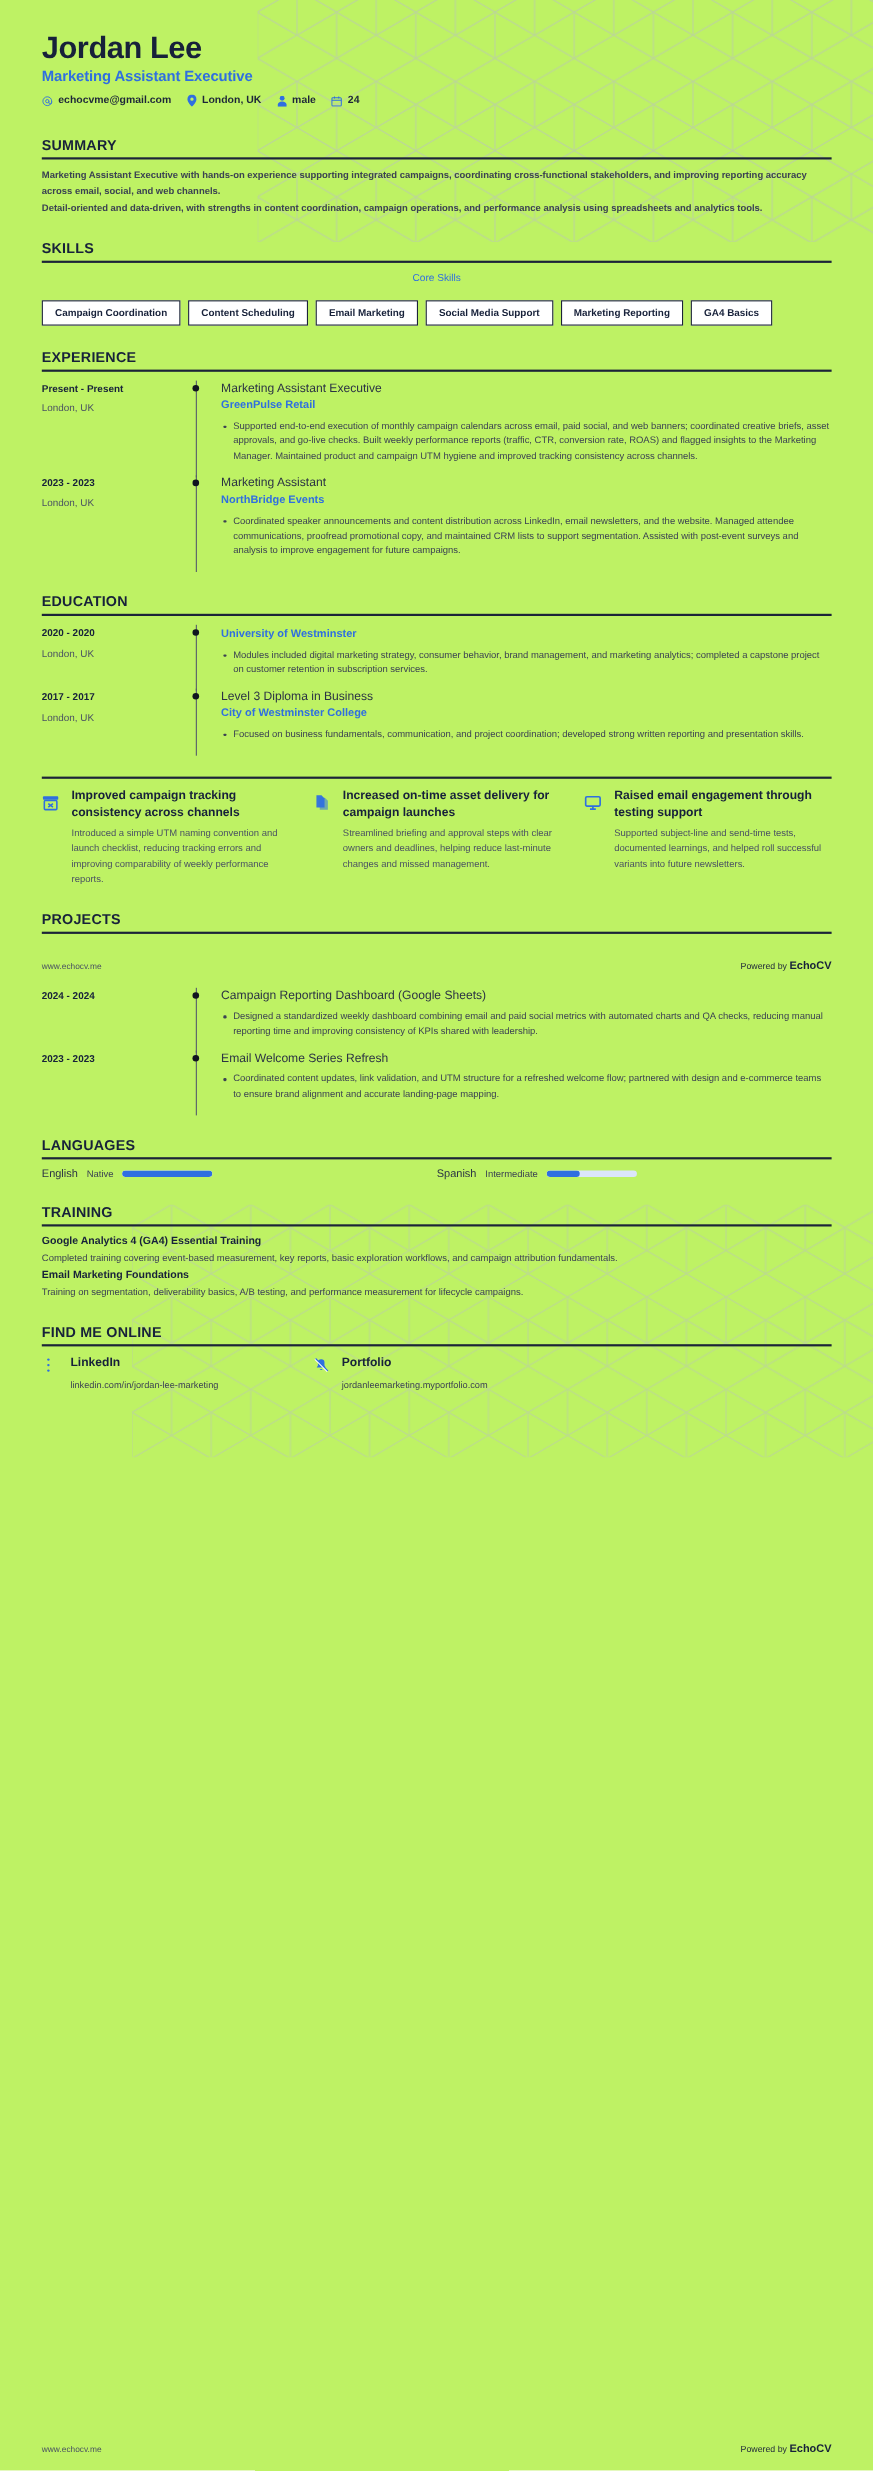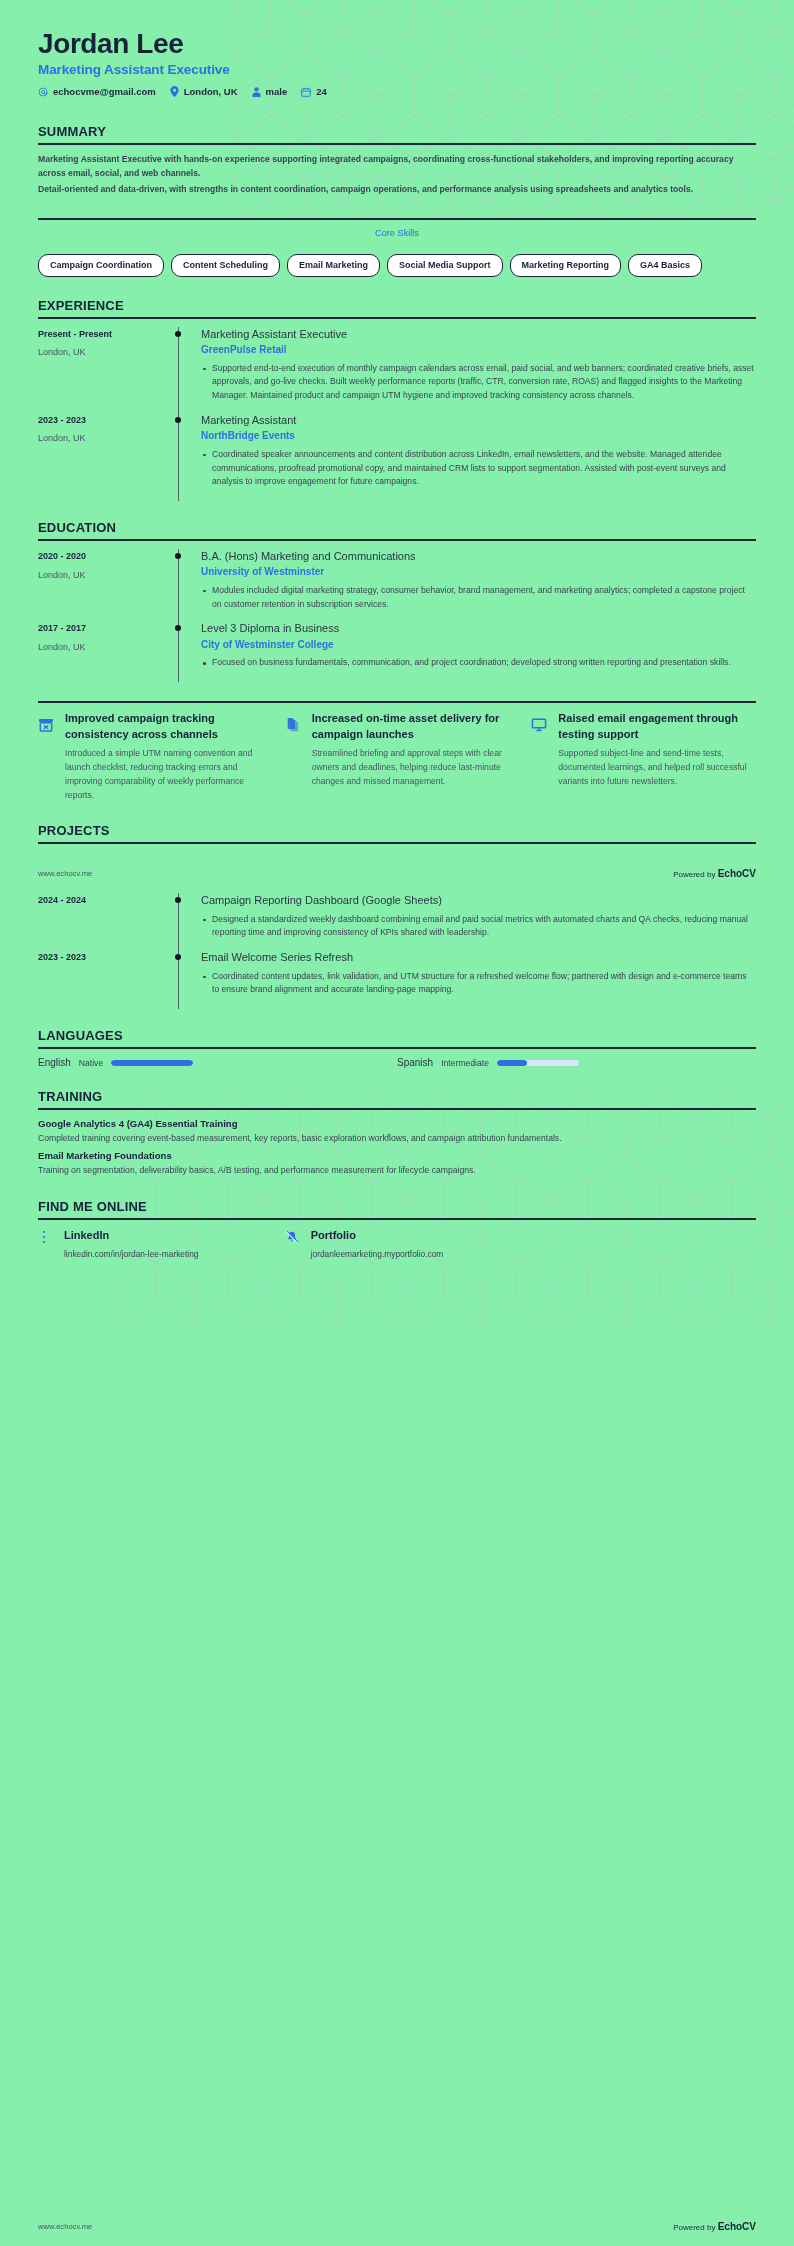--- a/index.html
+++ b/index.html
@@ -8,21 +8,21 @@
     background: #ffffff;
     font-family: "Liberation Sans", sans-serif;
     color: #2e3440;
   }
   body { width: 794px; min-height: 2246px; position: relative; }
 
   .page {
     position: relative;
     width: 794px;
     min-height: 2246px;
-    background: #86efac;
+    background: #bef264;
     overflow: hidden;
   }
 
   
   .pattern {
     position: absolute;
     pointer-events: none;
     opacity: .55;
     z-index: 0;
   }
@@ -97,21 +97,21 @@
   
   .skill-group-label {
     font-size: 9.2px;
     color: #2f6fe0;
     margin-bottom: 16px;
     text-align: center;
   }
   .chips { display: flex; flex-wrap: wrap; gap: 7px; }
   .chip {
     border: 1px solid #1c2438;
-    border-radius: 10px;
+    border-radius: 0;
     padding: 5px 11px;
     font-size: 9px;
     font-weight: 700;
     color: #17213a;
     background: #fff;
     line-height: 1.2;
   }
 
   
   .entry {
@@ -390,20 +390,21 @@
   </div>
 
   <div class="content section">
     <div class="sec-title">SUMMARY</div>
     <div class="sec-rule"></div>
     <p class="summary-p">Marketing Assistant Executive with hands-on experience supporting integrated campaigns, coordinating cross-functional stakeholders, and improving reporting accuracy across email, social, and web channels.</p>
     <p class="summary-p">Detail-oriented and data-driven, with strengths in content coordination, campaign operations, and performance analysis using spreadsheets and analytics tools.</p>
   </div>
 
   <div class="content section">
+    <div class="sec-title">SKILLS</div>
     <div class="sec-rule"></div>
     <div class="skill-group-label">Core Skills</div>
     <div class="chips">
       <span class="chip">Campaign Coordination</span>
       <span class="chip">Content Scheduling</span>
       <span class="chip">Email Marketing</span>
       <span class="chip">Social Media Support</span>
       <span class="chip">Marketing Reporting</span>
       <span class="chip">GA4 Basics</span>
     </div>
@@ -457,21 +458,20 @@
     <div class="entry">
       <div class="entry-left">
         <div class="entry-date">2020 - 2020</div>
         <div class="entry-loc">London, UK</div>
       </div>
       <div class="entry-rail">
         <span class="line"></span>
         <span class="dot"></span>
       </div>
       <div class="entry-body">
-        <div class="entry-role">B.A. (Hons) Marketing and Communications</div>
         <div class="entry-org">University of Westminster</div>
         <ul class="bullets">
           <li>Modules included digital marketing strategy, consumer behavior, brand management, and marketing analytics; completed a capstone project on customer retention in subscription services.</li>
         </ul>
       </div>
     </div>
 
     <div class="entry">
       <div class="entry-left">
         <div class="entry-date">2017 - 2017</div>

